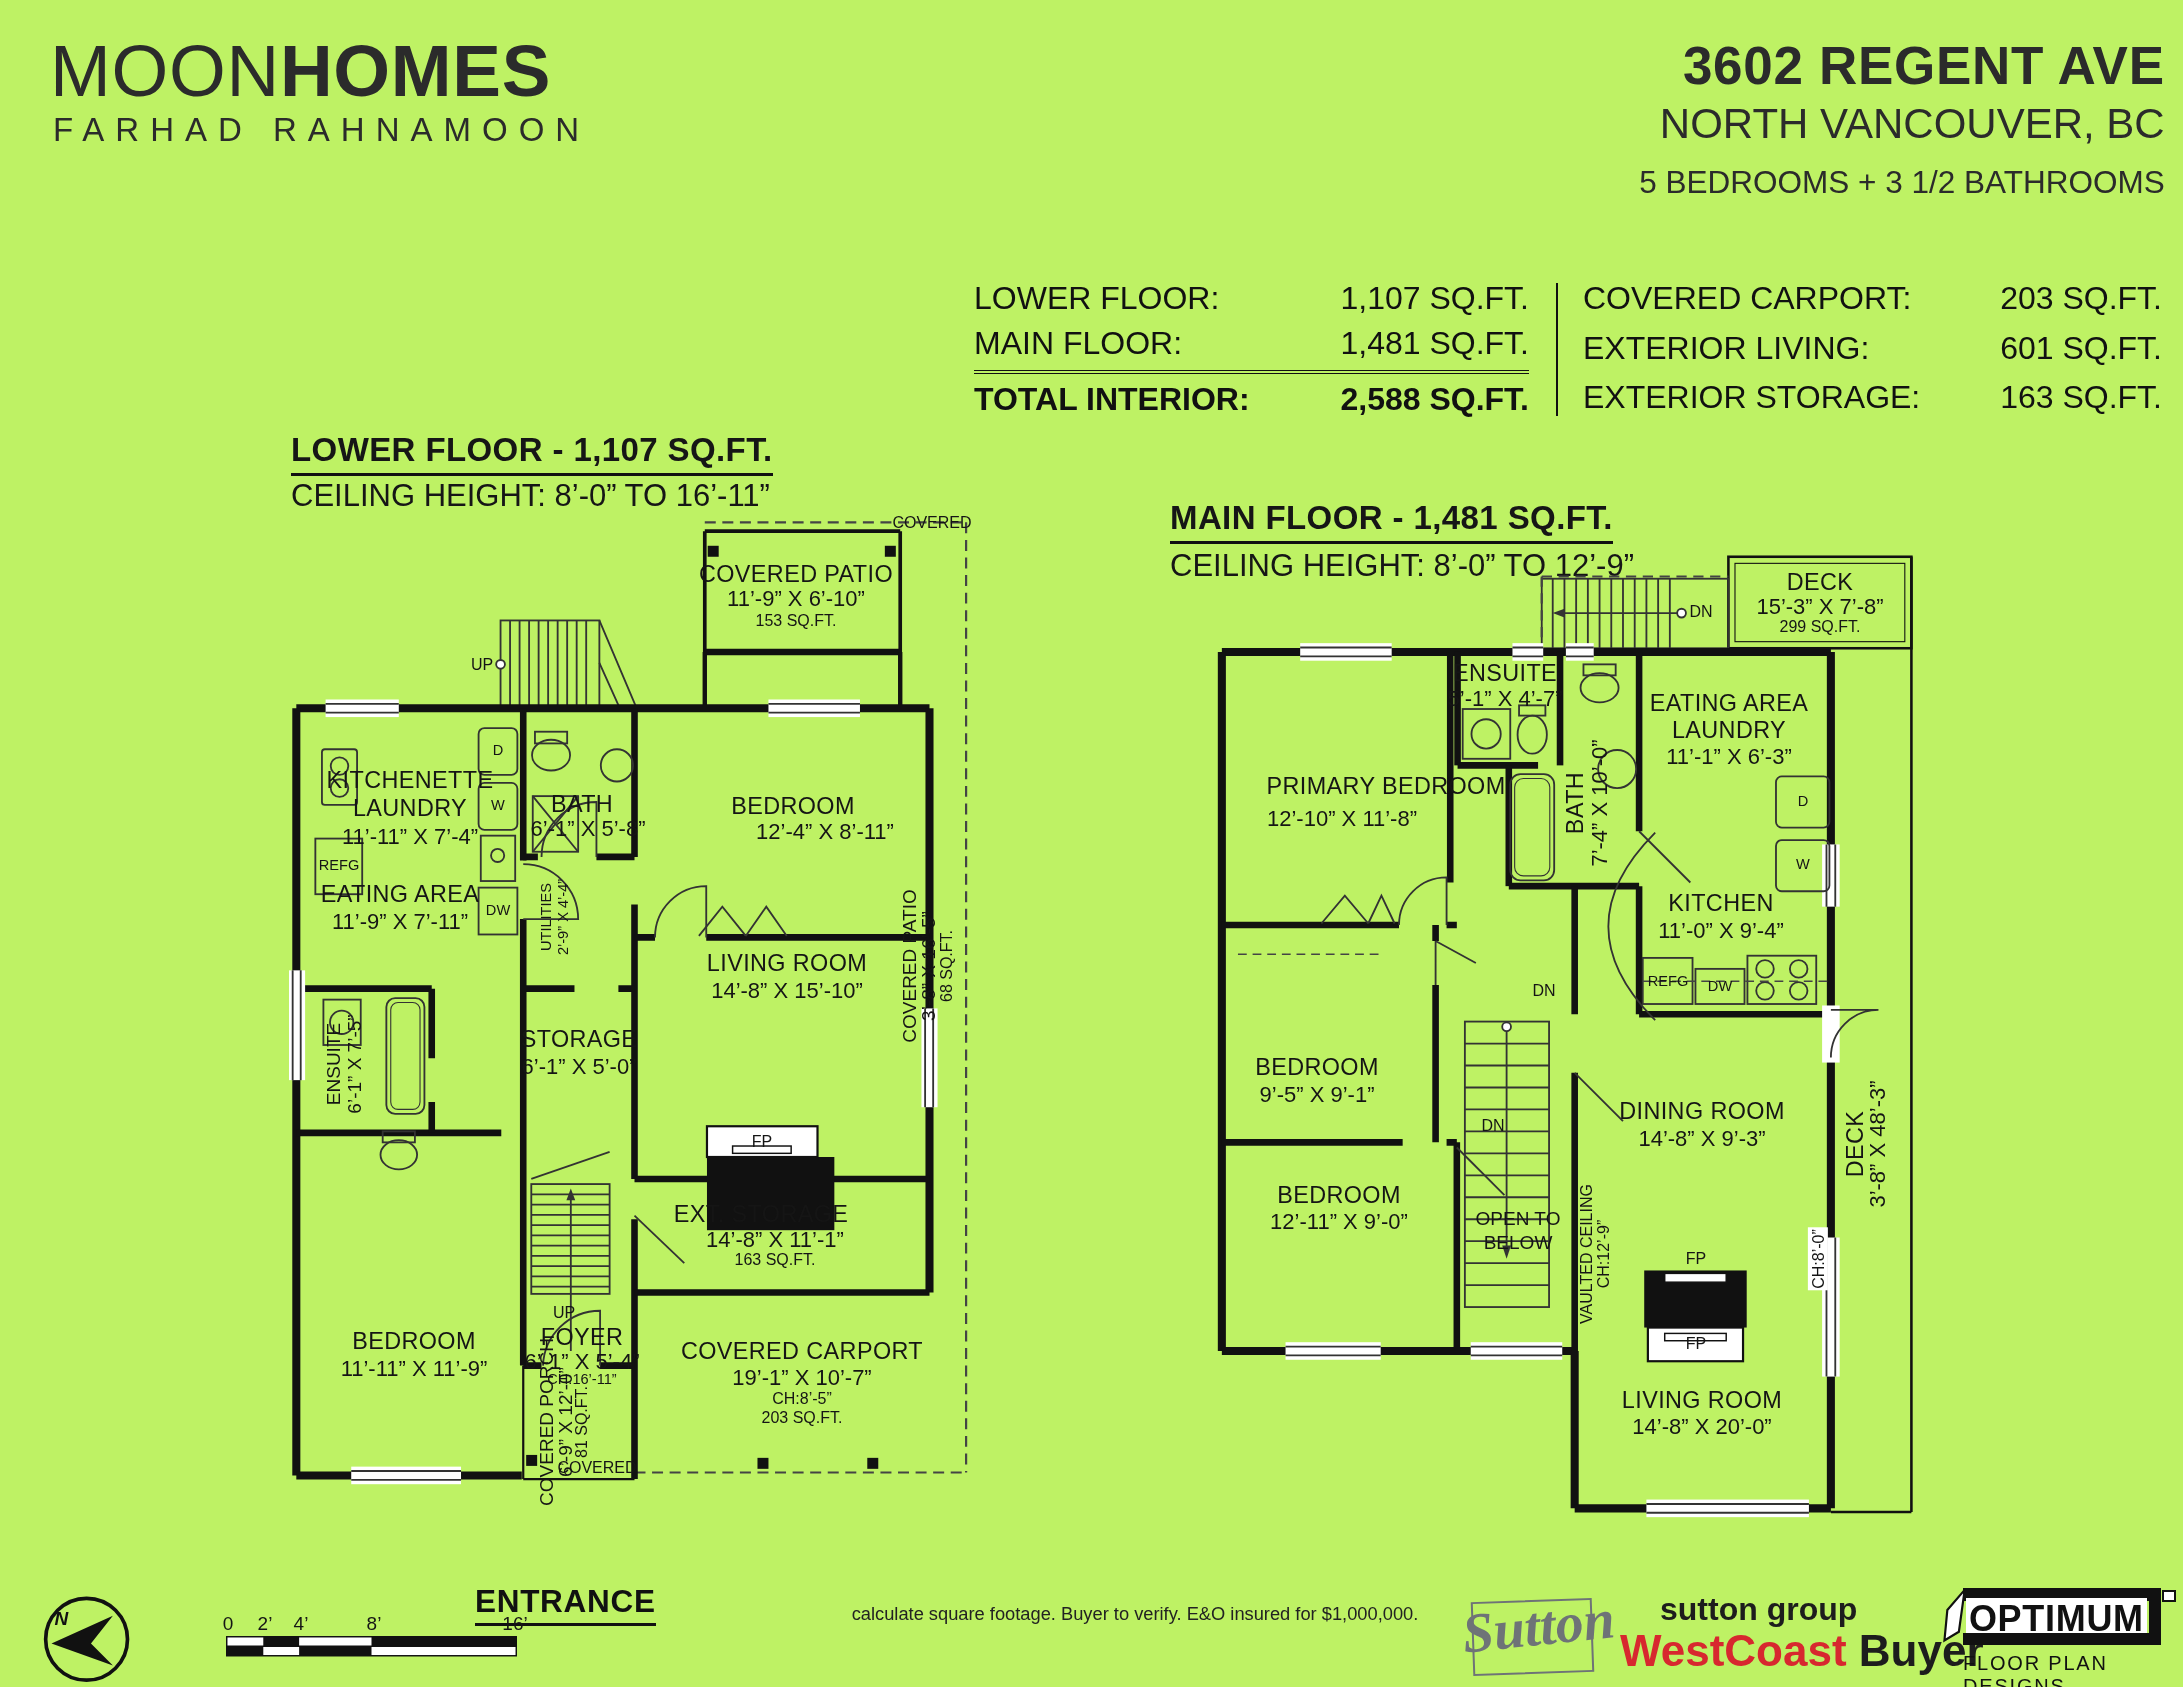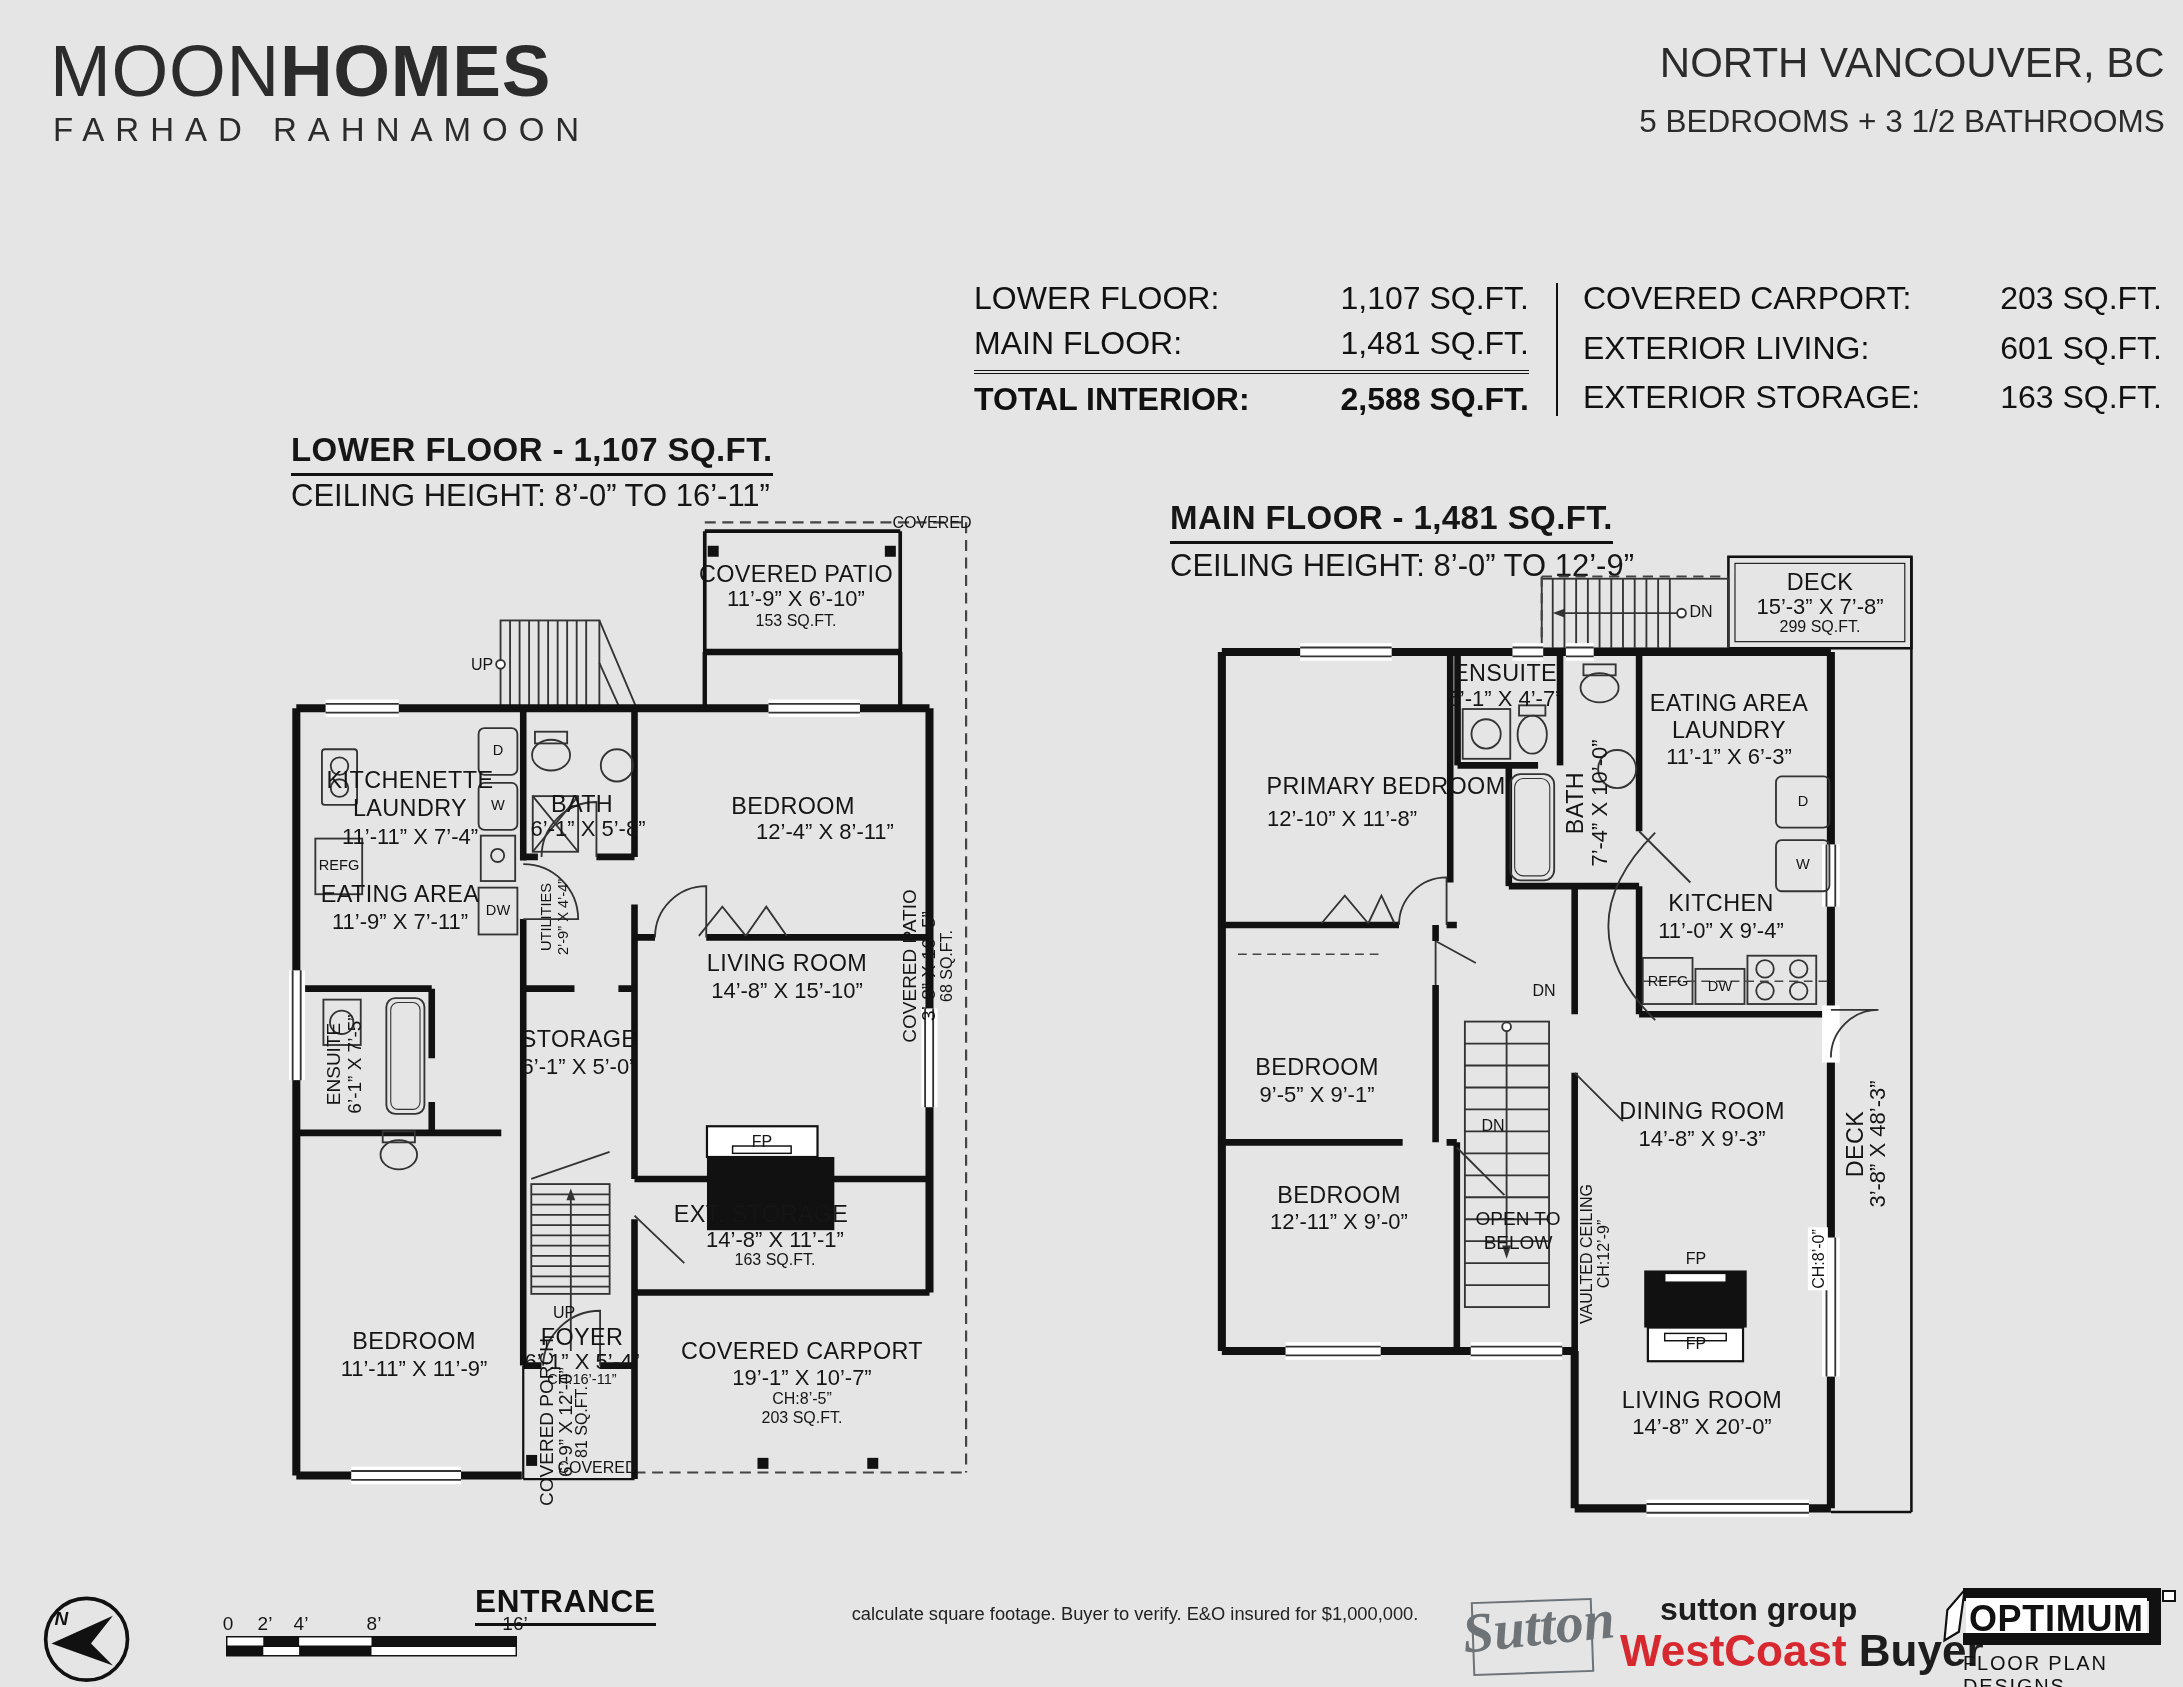--- a/index.html
+++ b/index.html
@@ -1,16 +1,16 @@
 <!DOCTYPE html>
 <html style="font-size:11.7px"><head>
 <meta charset="utf-8">
 <style>
   html,body{margin:0;padding:0;background:#fff;}
-  .page{position:relative;width:2183px;height:1687px;background:#e5e5e5;overflow:hidden;
+  .page{position:relative;width:2183px;height:1687px;background:#bef264;overflow:hidden;
         font-family:"Liberation Sans",sans-serif;color:#111;}
   .abs{position:absolute;}
   .lbl{position:absolute;transform:translate(-50%,-50%);text-align:center;white-space:nowrap;
        color:#151515;line-height:1.08;}
   .rot{transform:translate(-50%,-50%) rotate(-90deg);}
   .nm{font-size:23.4px;letter-spacing:0.4px;}
   .dm{font-size:22px;}
   .md{font-size:19px;}
   .sm{font-size:16px;}
   .tiny{font-size:14.6px;}
@@ -54,20 +54,21 @@
 </style>
 </head>
 <body>
 
 <div class="page">
 
   <div class="logo-line1"><span>MOON</span><b>HOMES</b></div>
   <div class="logo-line2">FARHAD RAHNAMOON</div>
 
   <div class="addr">
+    <div class="l1">3602 REGENT AVE</div>
     <div class="l2">NORTH VANCOUVER, BC</div>
     <div class="l3">5 BEDROOMS + 3 1/2 BATHROOMS</div>
   </div>
 
   <div>
     <div class="sumrow" style="left:974px;top:280px;width:555px;">
       <span class="k">LOWER FLOOR:</span>
       <span class="v">1,107 SQ.FT.</span>
     </div>
     <div class="sumrow" style="left:974px;top:325px;width:555px;border-bottom:4.4px double #111;height:45px;">

